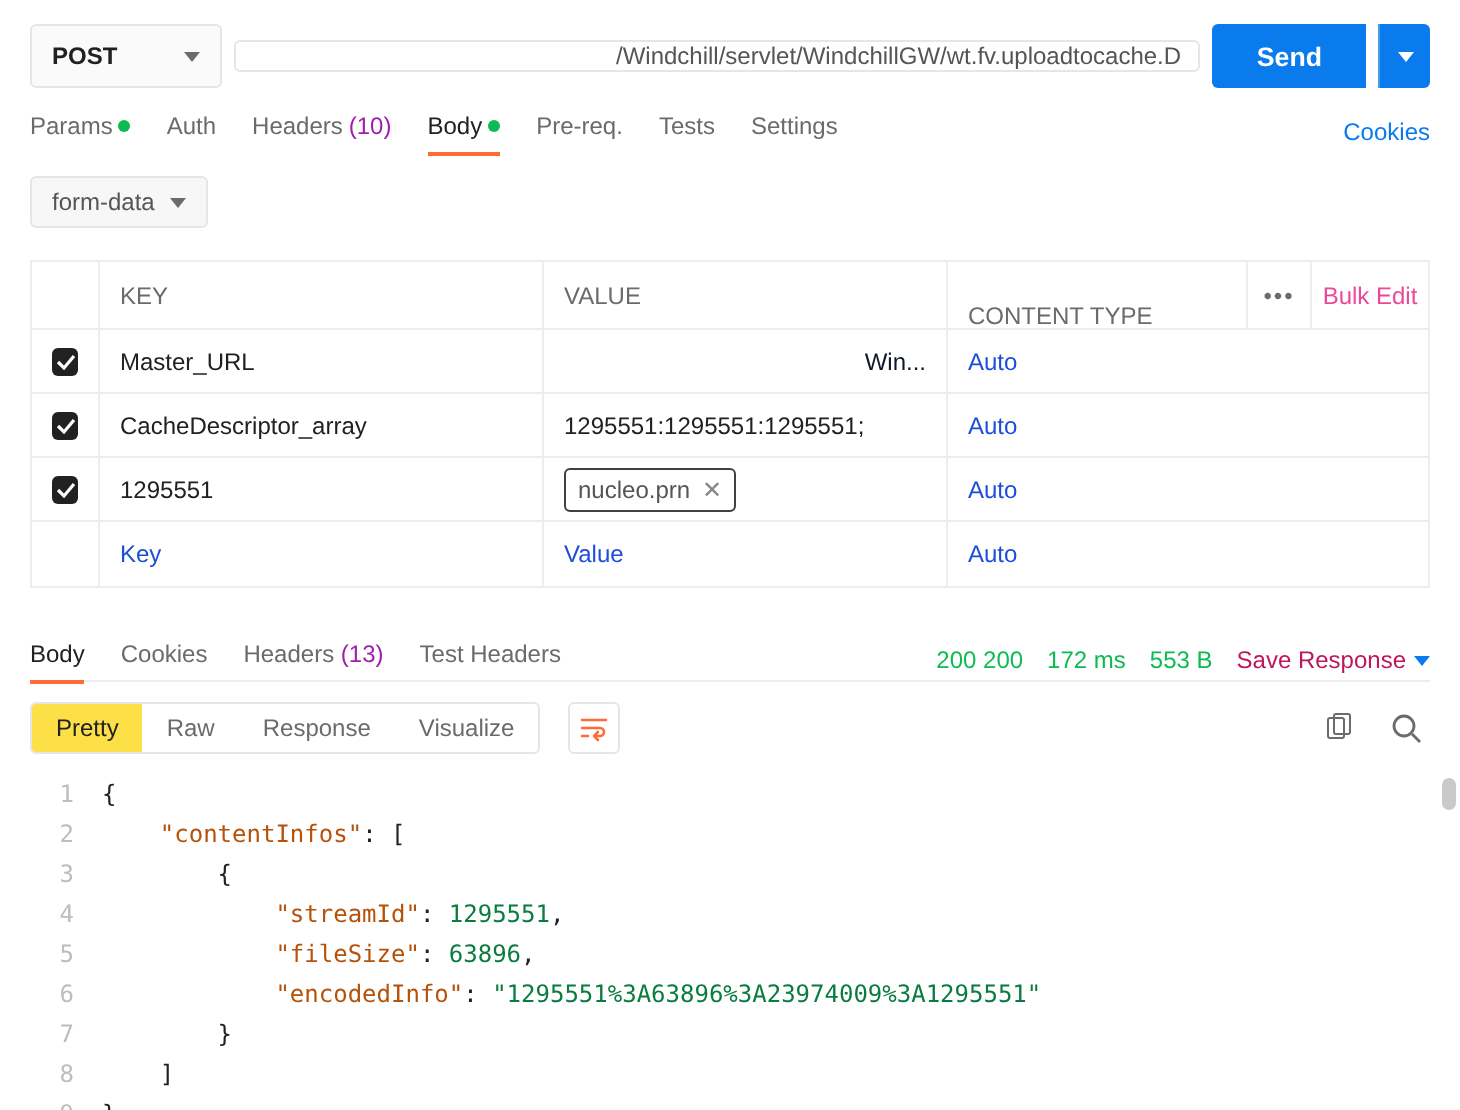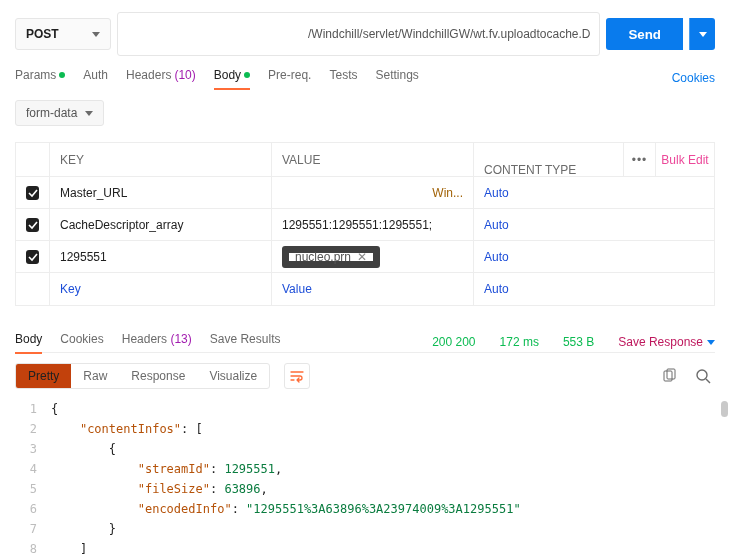--- a/index.html
+++ b/index.html
@@ -1,20 +1,20 @@
 <!DOCTYPE html>
 <html><head>
 <meta charset="utf-8">
 <style>
   * { box-sizing: border-box; margin: 0; padding: 0; }
   body { font-family: -apple-system, BlinkMacSystemFont, "Segoe UI", Helvetica, Arial, sans-serif; font-size: 12px; color: #212121; background: #fff; width: 730px; }
   .reqbar { display: flex; align-items: center; padding: 12px 15px 12px 15px; gap: 6px; }
   .method { display:flex; align-items:center; justify-content:space-between; border:1px solid #e6e6e6; border-radius:3px; height:32px; padding:0 10px; width:96px; font-weight:600; color:#212121; background:#fafafa; cursor:pointer; }
   .chev { width:0;height:0;border-left:4px solid transparent;border-right:4px solid transparent;border-top:5px solid #6b6b6b; }
-  .url { flex:1; height:44px; border:1px solid #e6e6e6; border-radius:3px; padding:0 10px; font-size:12px; color:#555; overflow:hidden; white-space:nowrap; text-overflow:ellipsis; display:flex; align-items:center; }
+  .url { flex:1; height:16px; border:1px solid #e6e6e6; border-radius:3px; padding:0 10px; font-size:12px; color:#555; overflow:hidden; white-space:nowrap; text-overflow:ellipsis; display:flex; align-items:center; }
   .send { height:32px; background:#097bed; color:#fff; border:none; border-radius:3px 0 0 3px; font-weight:600; padding:0 22px; cursor:pointer; }
   .send-drop { height:32px;width:26px;background:#097bed;border:none;border-left:1px solid rgba(255,255,255,0.25);border-radius:0 3px 3px 0;display:flex;align-items:center;justify-content:center;cursor:pointer; }
   .send-drop .chev{border-top-color:#fff;}
   .tabs { display:flex; align-items:center; padding:0 15px 6px 15px; gap:18px; font-size:12px; color:#6b6b6b; }
   .tab { display:flex; align-items:center; gap:3px; cursor:pointer; padding-bottom:6px; }
   .tab.active { color:#212121; border-bottom:2px solid #ff6c37; margin-bottom:-2px; }
   .dot{width:6px;height:6px;background:#0cbb52;border-radius:50%;}
   .count{color:#a21caf;}
   .cookies-link{margin-left:auto;color:#097bed;cursor:pointer;}
   .sub { padding:6px 15px; }
@@ -30,35 +30,35 @@
   .c-ct{width:150px;}
   .hrow .cell{font-weight:400;color:#6b6b6b;}
   .hrow{height:34px;}
   .hdr-key{font-weight:400;color:#6b6b6b;}
   .hdr-ct-wrap{display:flex;width:150px;margin-top:21px;}
   .dots{width:32px;border-right:1px solid #ededed;display:flex;align-items:center;justify-content:center;height:100%;cursor:pointer;color:#6b6b6b;letter-spacing:1px;}
   .bulk{flex:1;display:flex;align-items:center;justify-content:center;cursor:pointer;color:#ec4899;font-size:12px;}
   .chk{width:14px;height:14px;background:#212121;border-radius:3px;display:flex;align-items:center;justify-content:center;}
   .chk svg{width:10px;height:10px;}
   .muted{color:#1d4ed8;}
-  .chip{display:inline-flex;align-items:center;gap:6px;border:7px solid #404040;border-radius:3px;height:22px;padding:0 6px;background:#fff;color:#555;}
+  .chip{display:inline-flex;align-items:center;gap:6px;border:1px solid #404040;border-radius:3px;height:22px;padding:0 6px;background:#fff;color:#555;}
   .chip-x{color:#888;cursor:pointer;font-size:12px;}
-  .ellip{color:#a16207;margin-left:auto;white-space:nowrap;}
+  .ellip{color:#0f172a;margin-left:auto;white-space:nowrap;}
   
   .resp { margin-top:26px; }
   .resp-tabs{display:flex;align-items:center;padding:0 15px;gap:18px;color:#6b6b6b;}
   .resp-tab{cursor:pointer;padding-bottom:6px;}
   .resp-tab.active{color:#212121;border-bottom:2px solid #ff6c37;margin-bottom:-2px;}
-  .resp-meta{margin-left:auto;display:flex;align-items:center;gap:24px;font-size:12px;}
+  .resp-meta{margin-left:auto;display:flex;align-items:center;gap:12px;font-size:12px;}
   .m-status{color:#0cbb52;}
   .save{color:#be185d;cursor:pointer;display:flex;align-items:center;gap:4px;}
   .resp-toolbar{display:flex;align-items:center;padding:10px 15px;gap:8px;color:#6b6b6b;}
   .seg{display:flex;border:1px solid #e6e6e6;border-radius:3px;overflow:hidden;}
   .seg .s{padding:5px 12px;cursor:pointer;}
-  .seg .s.active{background:#c2410c;color:#212121;}
+  .seg .s.active{background:#fde047;color:#212121;}
   .fmt{display:inline-flex;align-items:center;gap:8px;border:1px solid #e6e6e6;background:#f2f2f2;border-radius:3px;height:26px;padding:0 10px;margin-left:10px;cursor:pointer;}
   .wrapico{width:26px;height:26px;border:1px solid #e6e6e6;border-radius:3px;display:flex;align-items:center;justify-content:center;margin-left:6px;cursor:pointer;}
   .toolbar-right{margin-left:auto;display:flex;gap:10px;}
   .ico-btn{width:24px;height:24px;display:flex;align-items:center;justify-content:center;cursor:pointer;color:#6b6b6b;}
   .code{position:relative;padding:0 15px 10px 15px;font-family:Menlo,Consolas,monospace;font-size:12px;line-height:20px;}
   .gut{color:#bdbdbd;display:inline-block;width:22px;text-align:right;margin-right:14px;user-select:none;}
   .j-key{color:#b55209;}
   .j-num{color:#0a7c3f;}
   .j-str{color:#0a7c3f;}
   .cline{white-space:pre;}
@@ -181,21 +181,21 @@
     <div class="cell c-val muted">Value</div>
     <div class="cell muted" style="flex:0 0 240px;">Auto</div>
   </div>
 </div>
 
 <div class="resp">
   <div class="resp-tabs">
     <div class="resp-tab active">Body</div>
     <div class="resp-tab">Cookies</div>
     <div class="resp-tab"><span>Headers</span> <span class="count">(13)</span></div>
-    <div class="resp-tab">Save Results</div>
+    <div class="resp-tab">Test Headers</div>
     <div class="resp-meta">
       <span class="m-status"><span>200</span> <span>200</span></span>
       <span class="m-status">172 ms</span>
       <span class="m-status">553 B</span>
       <span class="save">
           <span>Save Response</span>
           <span class="chev" style="border-top-color:#097bed;"></span>
         </span>
     </div>
   </div>

